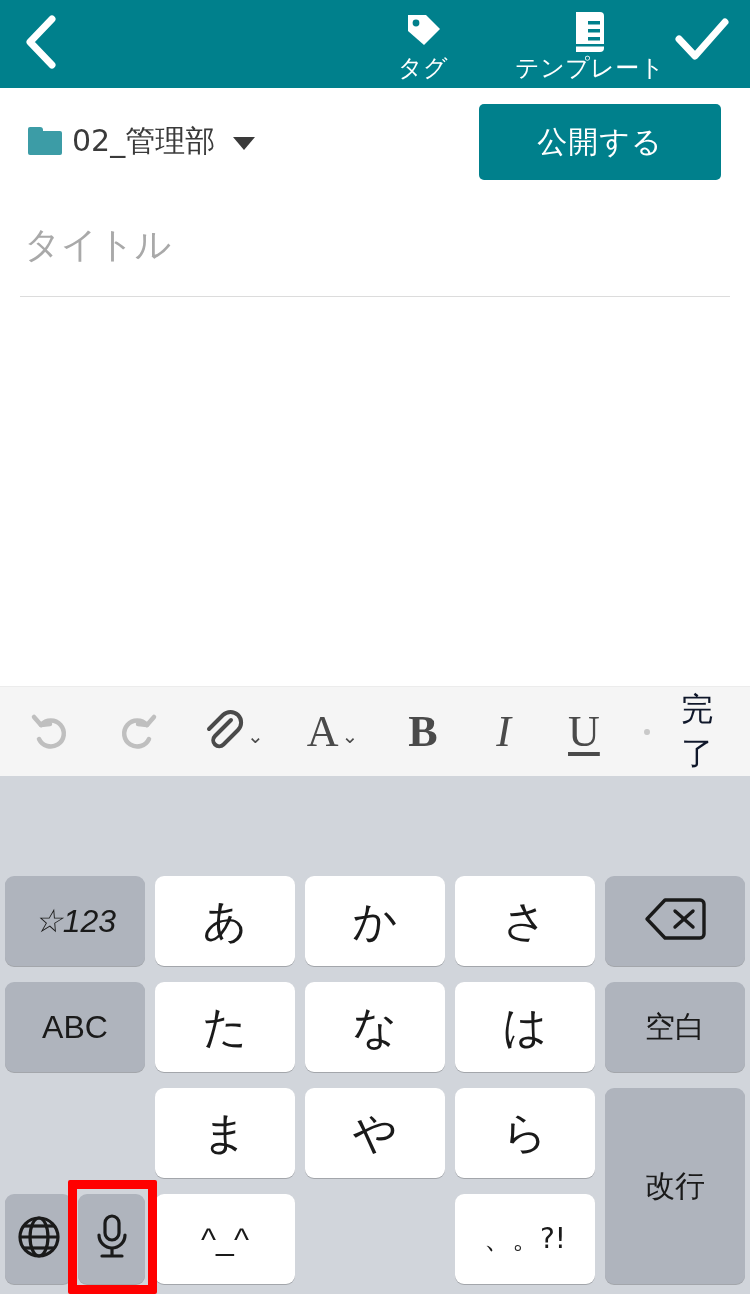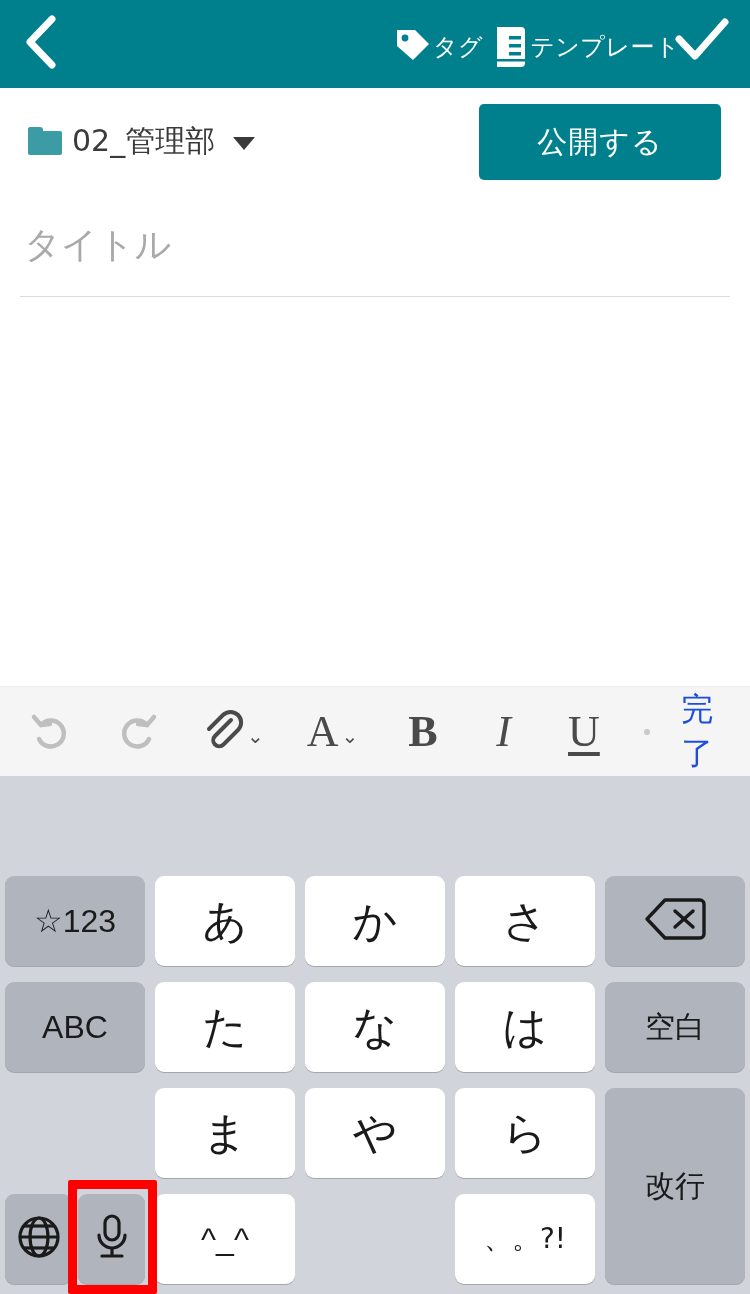--- a/index.html
+++ b/index.html
@@ -35,23 +35,23 @@
     display: flex; align-items: center; justify-content: center;
   }
   .nav-back svg { display:block; }
 
   .nav-action {
     position: absolute;
     top: 2px;
     width: 120px;
     height: 84px;
     display: flex;
-    flex-direction: row;
+    flex-direction: column;
     align-items: center;
-    justify-content: flex-end;
+    justify-content: center;
     padding-top: 6px;
   }
   .nav-action .ic { height: 42px; display:flex; align-items:center; justify-content:center; }
   .nav-action .lb {
     color: #ffffff;
     font-size: 24px;
     line-height: 30px;
     white-space: nowrap;
     letter-spacing: 0.5px;
   }
@@ -197,21 +197,21 @@
     width: 6px; height: 6px;
     border-radius: 50%;
     background: #C9C9C9;
     margin-left: 20px;
     margin-right: 4px;
   }
   .tb-done {
     margin-left: 14px;
     margin-right: 22px;
     background: none; border: none;
-    color: #1d4ed8;
+    color: #0f172a;
     font-size: 32px;
     font-family: "DejaVu Sans", "Liberation Sans", sans-serif;
     cursor: pointer;
     letter-spacing: 1px;
   }
 
   
   .keyboard {
     position: absolute;
     top: 776px; left: 0;
@@ -359,21 +359,21 @@
       <span class="tb-glyph und">U</span>
     </button>
 
     <span class="tb-sep"></span>
 
     <button class="tb-done">完了</button>
   </div>
 
   <div class="keyboard">
 
-    <div class="kbd-key k-gray k-ascii" style="left:5px;  top:100px; width:140px; height:90px;">
+    <div class="kbd-key k-gray k-ascii" style="left:5px;  top:100px; width:140px; height:90px;font-style:italic;">
       <span>☆123</span>
     </div>
     <div class="kbd-key k-white k-kana" style="left:155px; top:100px; width:140px; height:90px;">
       <span>あ</span>
     </div>
     <div class="kbd-key k-white k-kana" style="left:305px; top:100px; width:140px; height:90px;">
       <span>か</span>
     </div>
     <div class="kbd-key k-white k-kana" style="left:455px; top:100px; width:140px; height:90px;">
       <span>さ</span>

